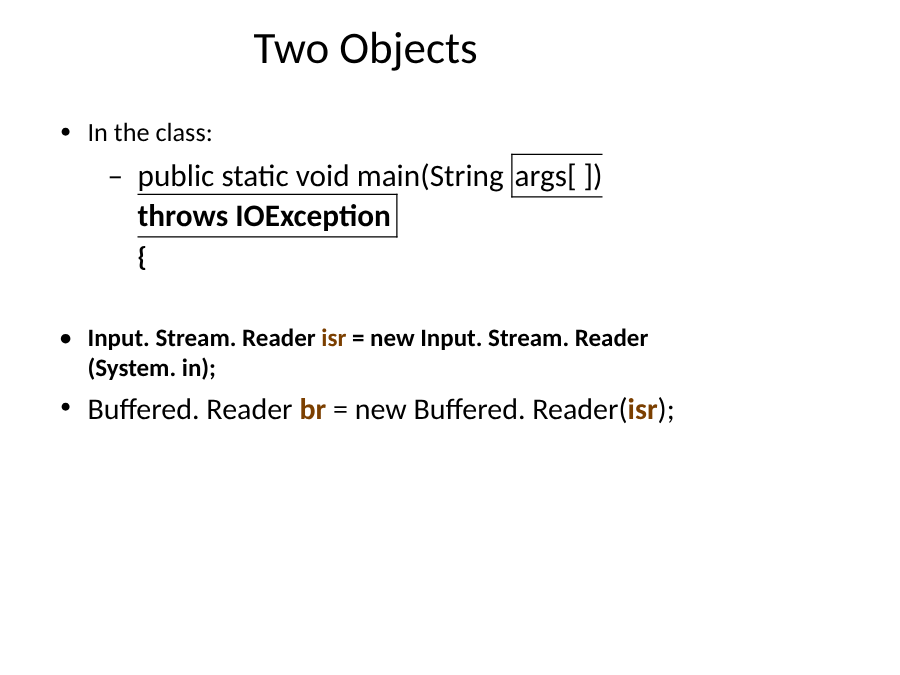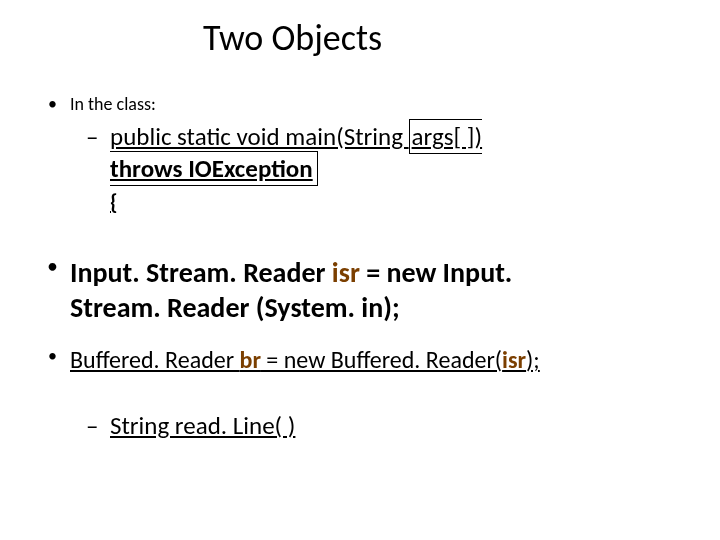--- a/index.html
+++ b/index.html
@@ -20,39 +20,38 @@
     padding: 18px 38px 0 38px;
   }
   .title {
     text-align: center;
     font-size: 36px;
     line-height: 1.15;
     font-weight: 400;
     margin: 0 0 34px 0;
   }
   .b1 {
-    font-size: 18px;
+    font-size: 21px;
     margin: 10px 0 4px 0;
     padding-left: 32px;
     position: relative;
   }
   .b1::before {
     content: "•";
     position: absolute;
     left: 10px;
     top: 0;
     font-size: 18px;
   }
   .b2 {
     font-size: 25px;
     margin: 6px 0 18px 0;
     padding-left: 72px;
     position: relative;
     line-height: 1.28;
-    text-decoration: underline;
   }
   .b2::before {
     content: "–";
     position: absolute;
     left: 48px;
     top: 0;
   }
   .bold { font-weight: 700; }
   .brown { color: #7b3f00; }
   .boxed {
@@ -72,26 +71,25 @@
   </h1>
 
   <div class="b1">In the class:</div>
 
   <div class="b2">
     <span>public static void main(String </span><span class="boxed"><span>args[ ]) </span><span class="bold">throws IOException</span></span><br><span class="bold" style="font-size:22px;">{</span>
   </div>
 
   <div class="gap"></div>
 
-  <div class="b1 bold" style="font-size:28px;">
+  <div class="b1 bold" style="font-size:20px;">
     <span>Input. Stream. Reader </span><span class="brown">isr</span><span> = new Input. Stream. Reader (System. in);</span>
   </div>
 
-  <div class="b1" style="font-size:24px; margin-top:20px;text-decoration:underline;">
+  <div class="b1" style="font-size:24px; margin-top:6px;">
     <span>Buffered. Reader </span><span class="bold brown">br</span><span> = new Buffered. Reader(</span><span class="bold brown">isr</span><span>);</span>
   </div>
 
   <div class="gap" style="height:26px;"></div>
 
 
-  <div class="b2">String read. Line(  )</div>
 
 </div>
 
 </body></html>

